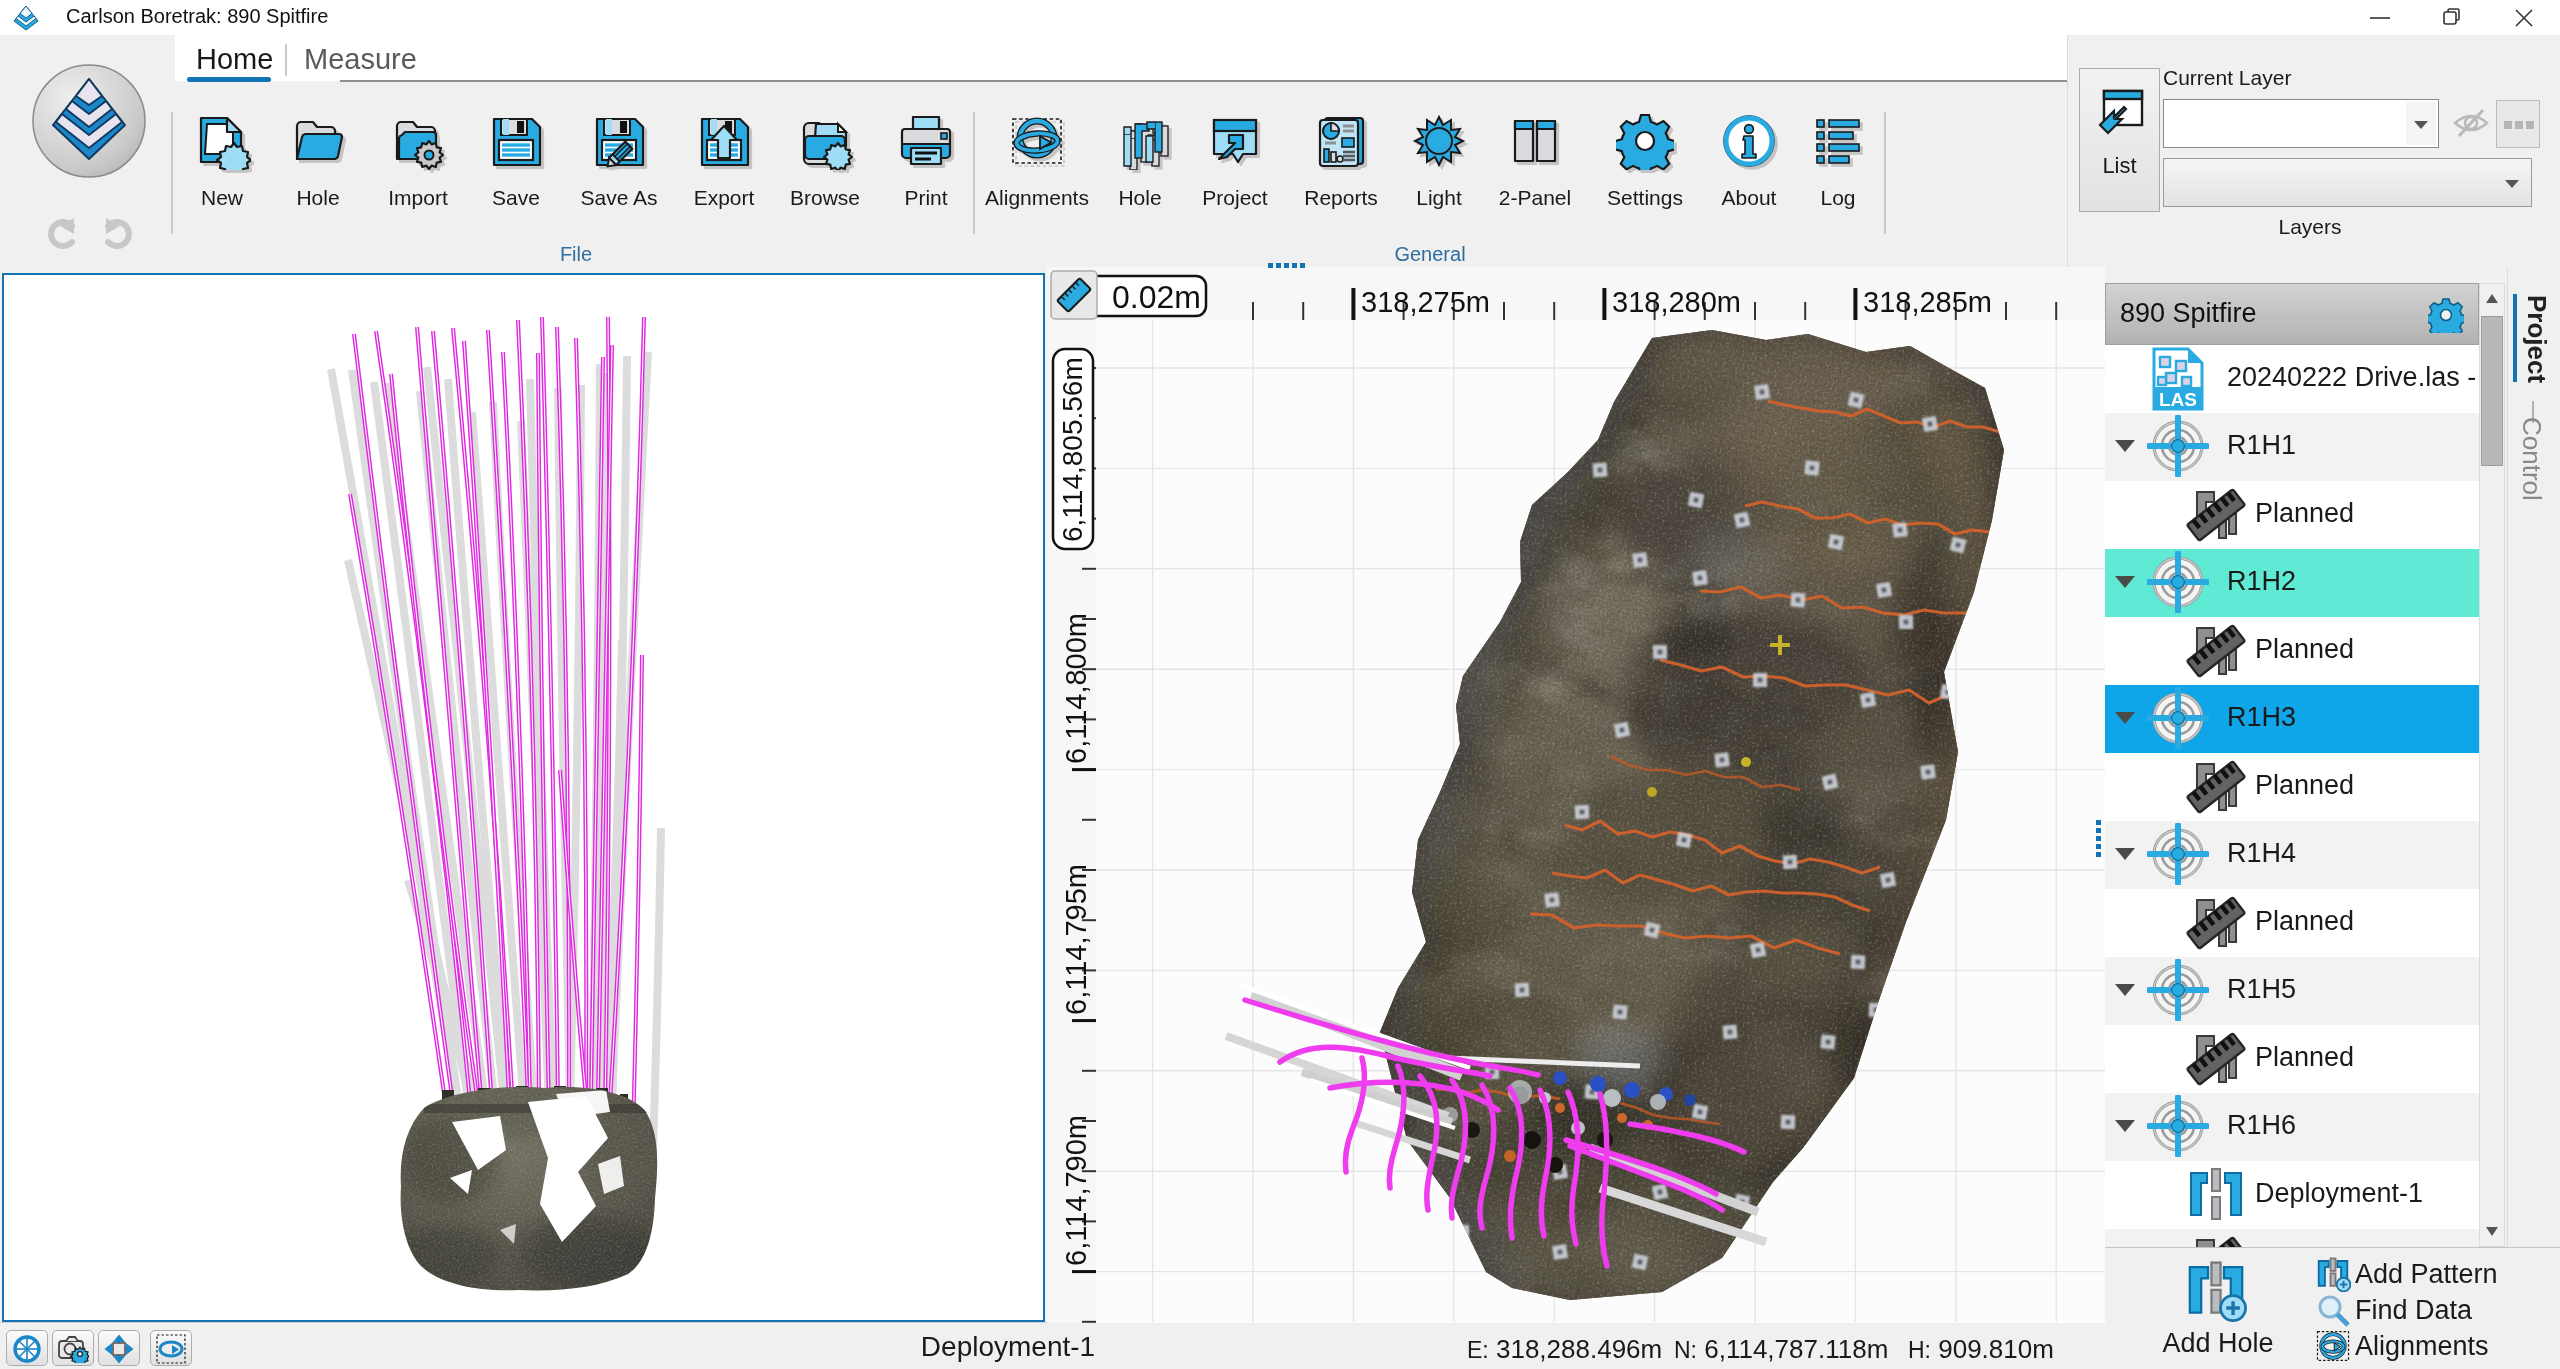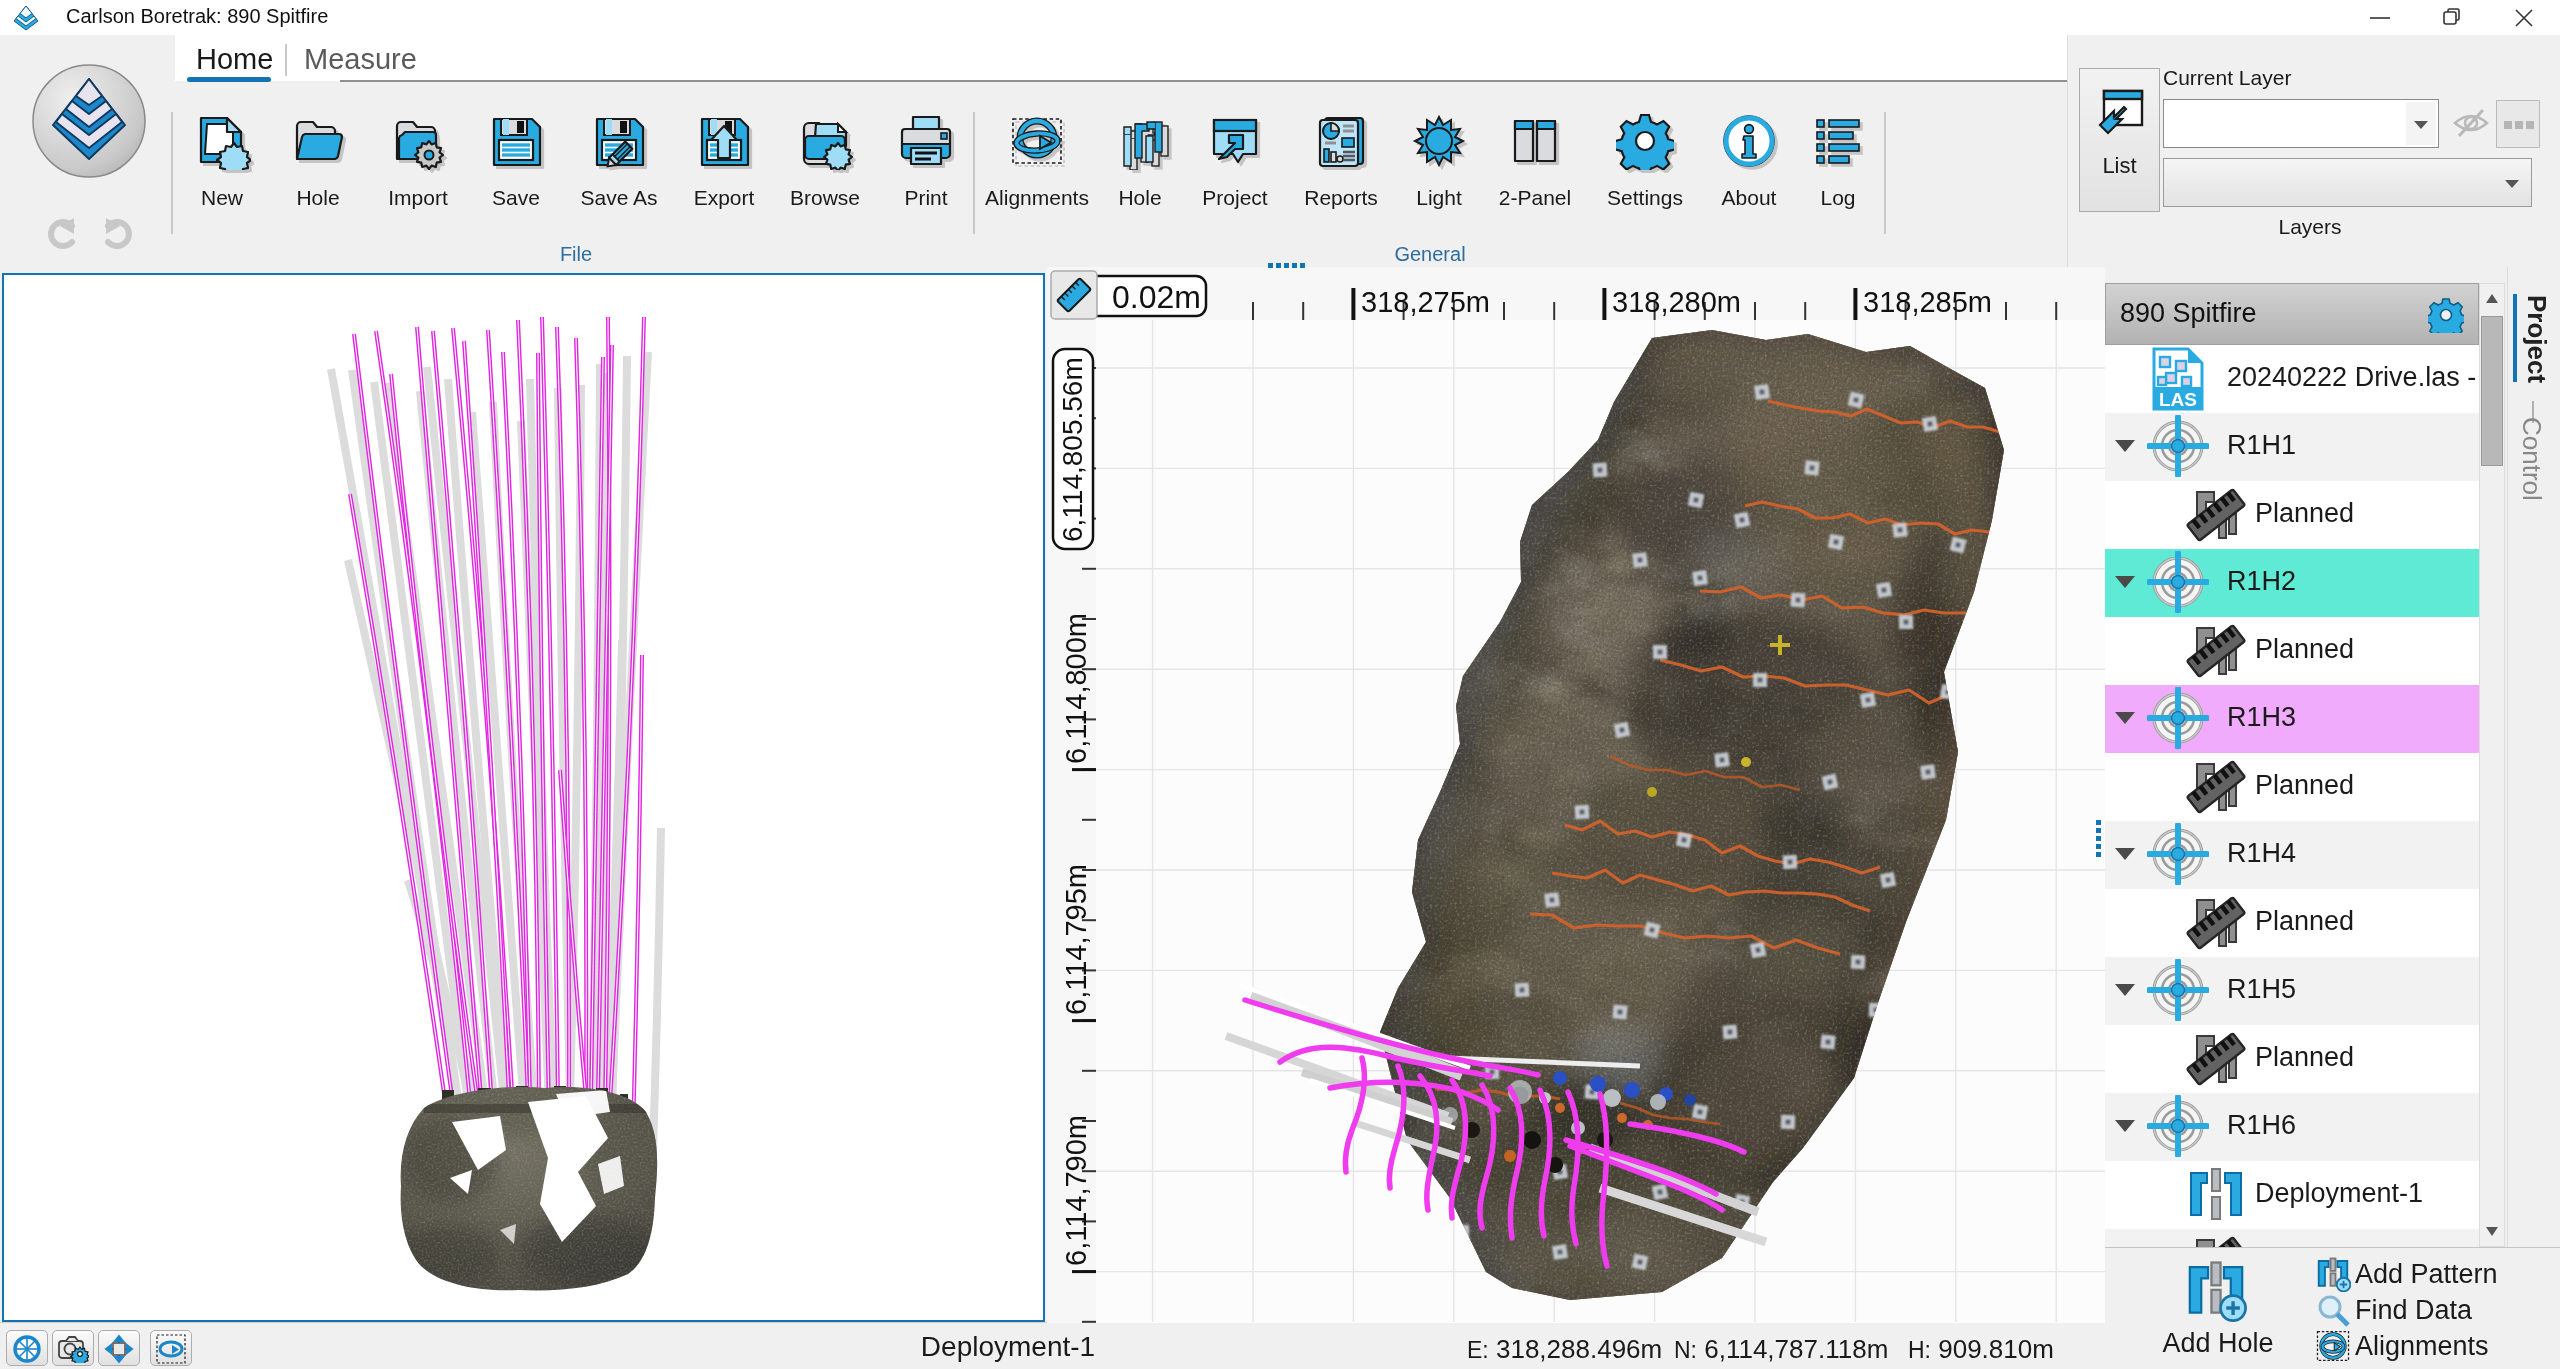--- a/index.html
+++ b/index.html
@@ -1031,21 +1031,21 @@
           <line x1="-12" y1="-10" x2="-12" y2="0"></line>
           <line x1="-3" y1="-10" x2="-3" y2="0"></line>
           <line x1="6" y1="-10" x2="6" y2="0"></line>
           <line x1="15" y1="-10" x2="15" y2="0"></line>
           <line x1="23" y1="-10" x2="23" y2="0"></line>
 </g>
       </g>
     </svg>
     <div class="abs" style="left:150px;top:17px;font-size:27px;white-space:nowrap">Planned</div>
   </div>
-<div class="abs" style="left:2105px;top:685px;width:374px;height:68px;background:#f0abfc;overflow:hidden">
+<div class="abs" style="left:2105px;top:685px;width:374px;height:68px;background:#0ea5e9;overflow:hidden">
     <svg class="abs" style="left:8px;top:24px" width="24" height="18">
       <path d="M2,3 L22,3 L12,15 Z" fill="#4a4a4a"></path>
     </svg>
     <svg class="abs" style="left:42px;top:2px" width="62" height="62" viewBox="0 0 62 62">
 <circle cx="31" cy="31" r="24" fill="#f4f4f4" stroke="#9a9a9a" stroke-width="3"></circle>
 <circle cx="31" cy="31" r="24" fill="none" stroke="#c9c9c9" stroke-width="1.4"></circle>
 <circle cx="31" cy="31" r="16" fill="none" stroke="#9a9a9a" stroke-width="2.6"></circle>
 <circle cx="31" cy="31" r="9" fill="none" stroke="#9a9a9a" stroke-width="2.4"></circle>
 <g stroke="#29abe2" stroke-width="6" stroke-linecap="round">
 <line x1="31" y1="2" x2="31" y2="22"></line>

